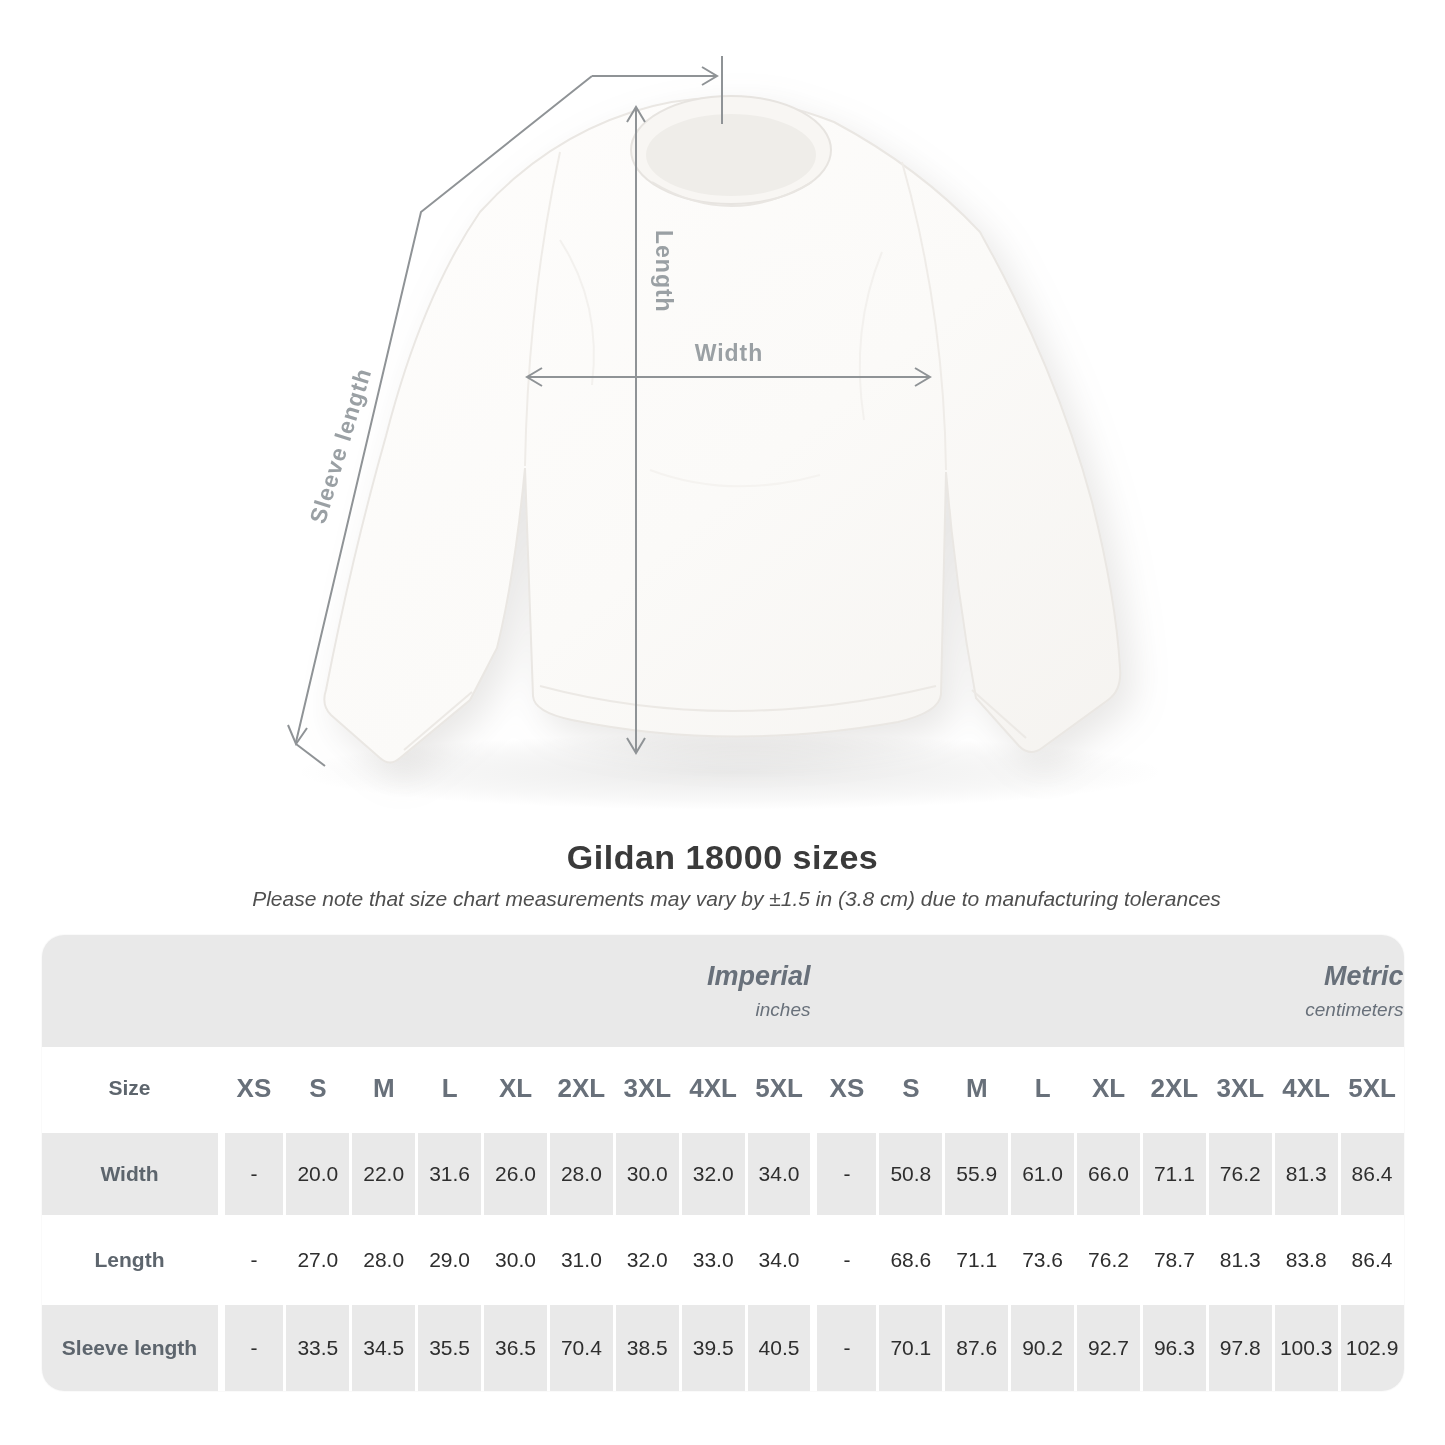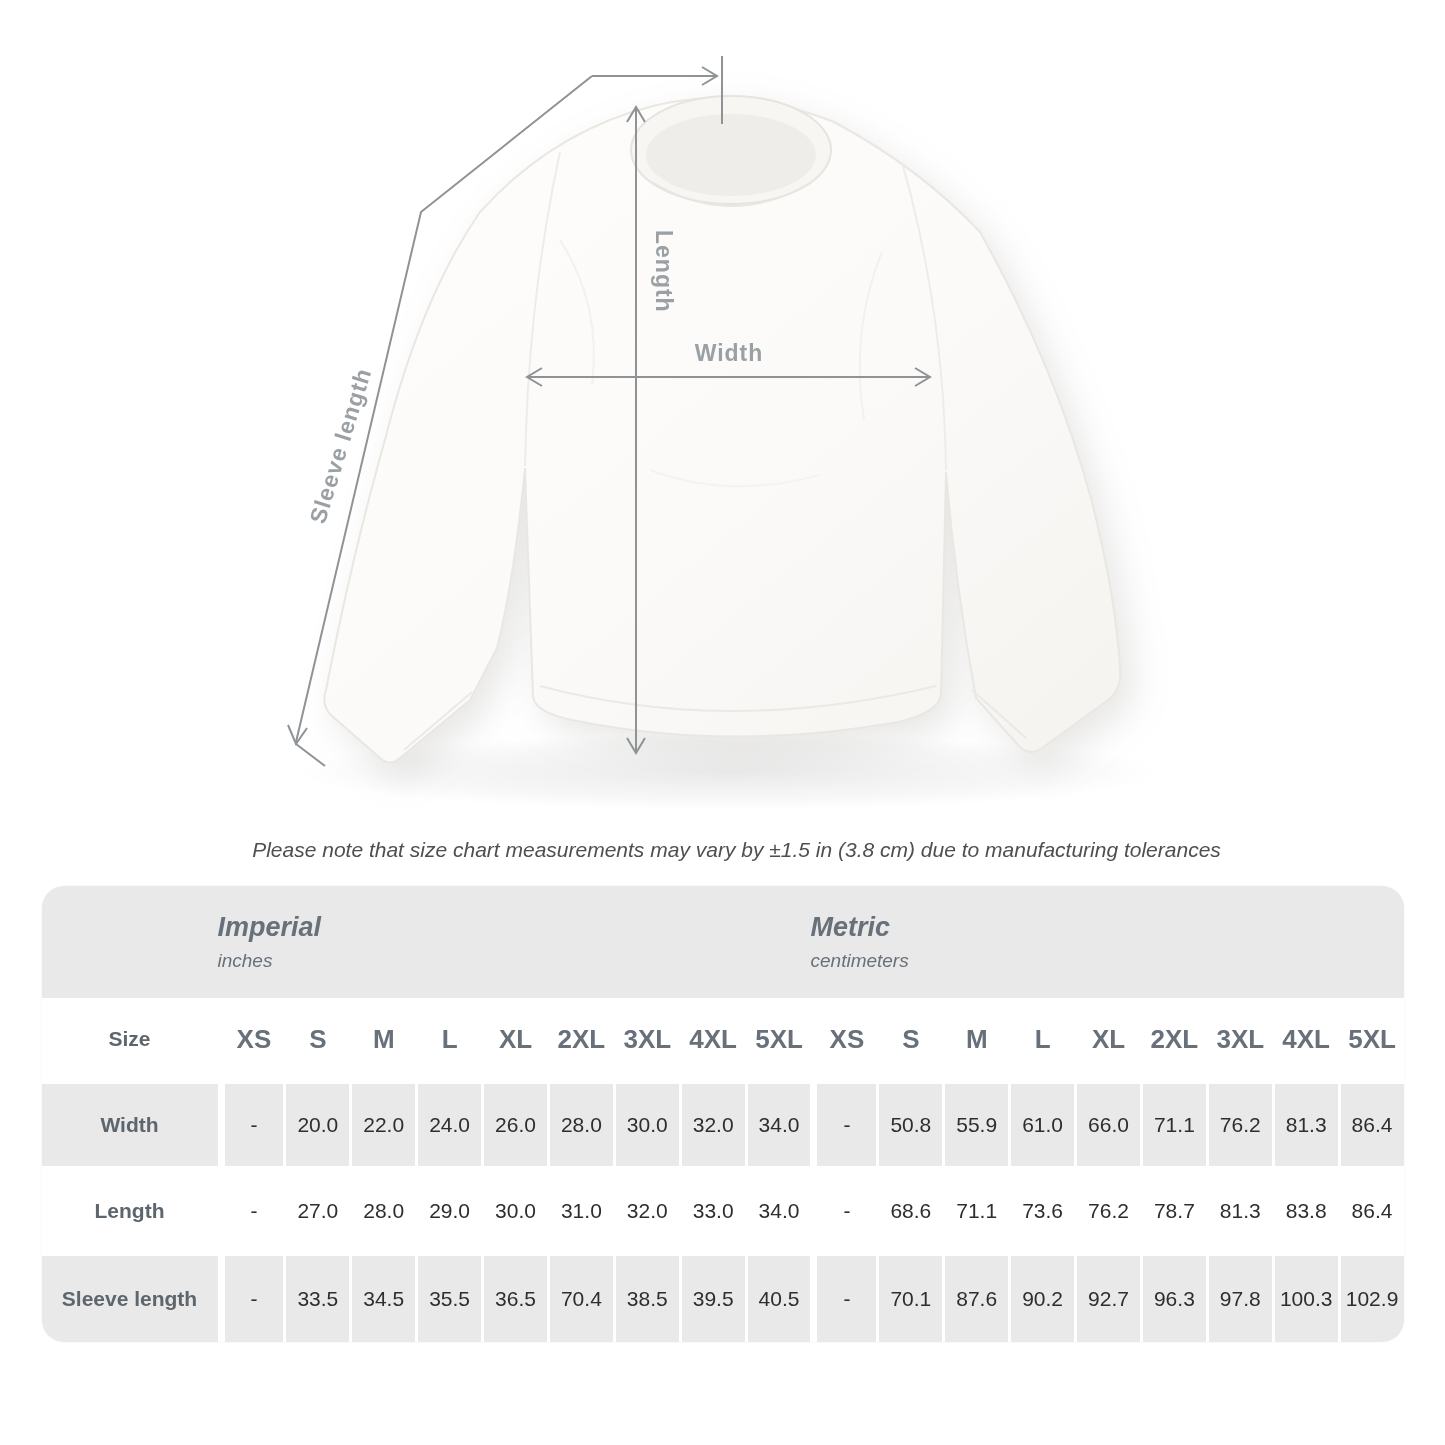--- a/index.html
+++ b/index.html
@@ -9,21 +9,21 @@
   .diagram svg{display:block;}
 
   .title-block{text-align:center;margin-top:10px;}
   .title{font-size:34px;font-weight:bold;color:#3a3a3a;letter-spacing:.5px;}
   .note{font-size:21px;font-style:italic;color:#4f4f4f;margin-top:10px;padding-left:28px;}
 
   .table-wrap{width:1362px;margin:24px auto 0 auto;background:#ffffff;border-radius:22px;
     overflow:hidden;box-shadow:0 0 0 1px rgba(0,0,0,0.02);}
   .band{background:#e9e9e9;height:112px;display:grid;
     grid-template-columns:176px repeat(18,1fr);align-items:center;}
-  .sec{text-align:left;}
+  .sec{text-align:right;}
   .sec.imp{grid-column:2 / span 9;}
   .sec.met{grid-column:11 / span 9;}
   .sec .nm{font-size:27px;font-weight:bold;font-style:italic;color:#68707a;}
   .sec .un{font-size:19px;font-style:italic;color:#68707a;margin-top:7px;}
 
   .trow{display:grid;grid-template-columns:176px repeat(18,1fr);height:82px;}
   .trow.tall{height:86px;}
   .trow + .trow{margin-top:4px;}
   .trow.white{background:#ffffff;}
   .trow.gray{background:#e9e9e9;}
@@ -127,20 +127,21 @@
 
       <g fill="#9aa0a4" font-size="23" class="mlabel" font-family="Liberation Sans, sans-serif" font-weight="bold">
         <text x="656" y="230" transform="rotate(90 656 230)">Length</text>
         <text x="729" y="361" text-anchor="middle">Width</text>
         <text x="348" y="448" text-anchor="middle" transform="rotate(-73 348 448)">Sleeve length</text>
       </g>
     </svg>
   </div>
 
   <div class="title-block">
+    <div class="title">Gildan 18000 sizes</div>
     <div class="note">Please note that size chart measurements may vary by ±1.5 in (3.8 cm) due to manufacturing tolerances</div>
   </div>
 
   <div class="table-wrap">
 
     <div class="band">
       <div class="sec imp">
         <div class="nm">Imperial</div>
         <div class="un">inches</div>
       </div>
@@ -170,21 +171,21 @@
       <div class="c hc">3XL</div>
       <div class="c hc">4XL</div>
       <div class="c hc">5XL</div>
     </div>
 
     <div class="trow gray">
       <div class="c lab rl">Width</div>
       <div class="c sect v">-</div>
       <div class="c v">20.0</div>
       <div class="c v">22.0</div>
-      <div class="c v">24.0</div>
+      <div class="c v">31.6</div>
       <div class="c v">26.0</div>
       <div class="c v">28.0</div>
       <div class="c v">30.0</div>
       <div class="c v">32.0</div>
       <div class="c v">34.0</div>
       <div class="c sect v">-</div>
       <div class="c v">50.8</div>
       <div class="c v">55.9</div>
       <div class="c v">61.0</div>
       <div class="c v">66.0</div>

